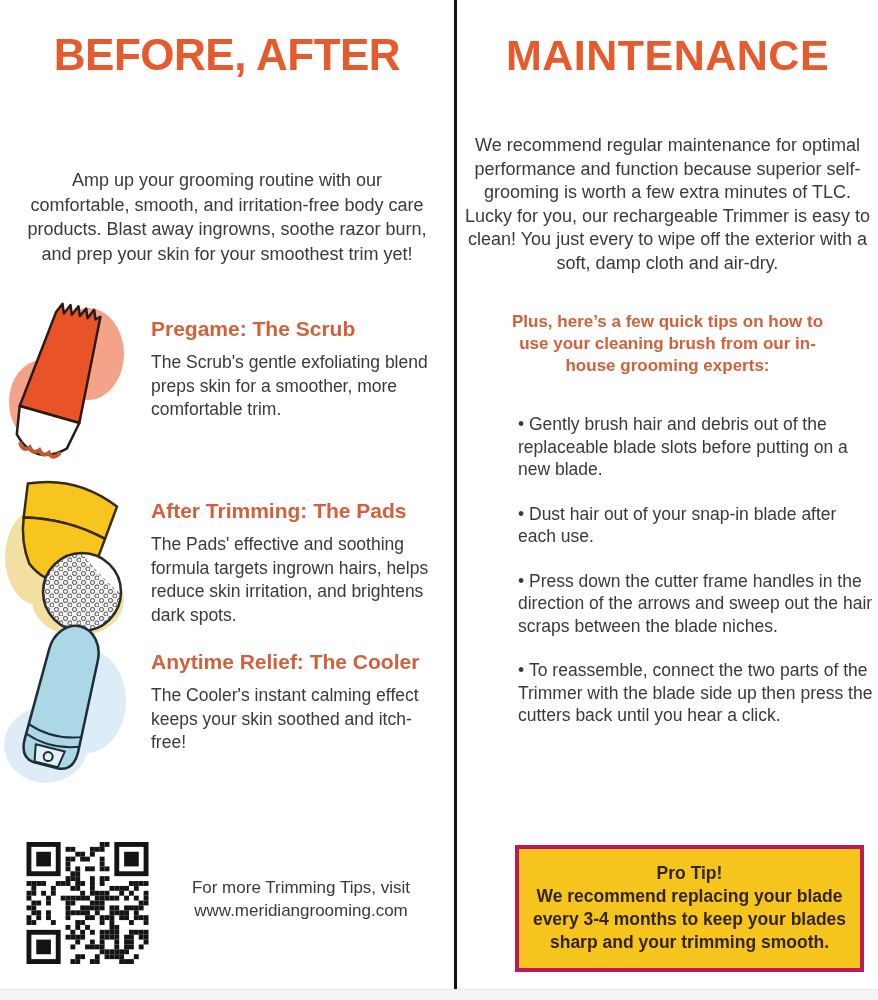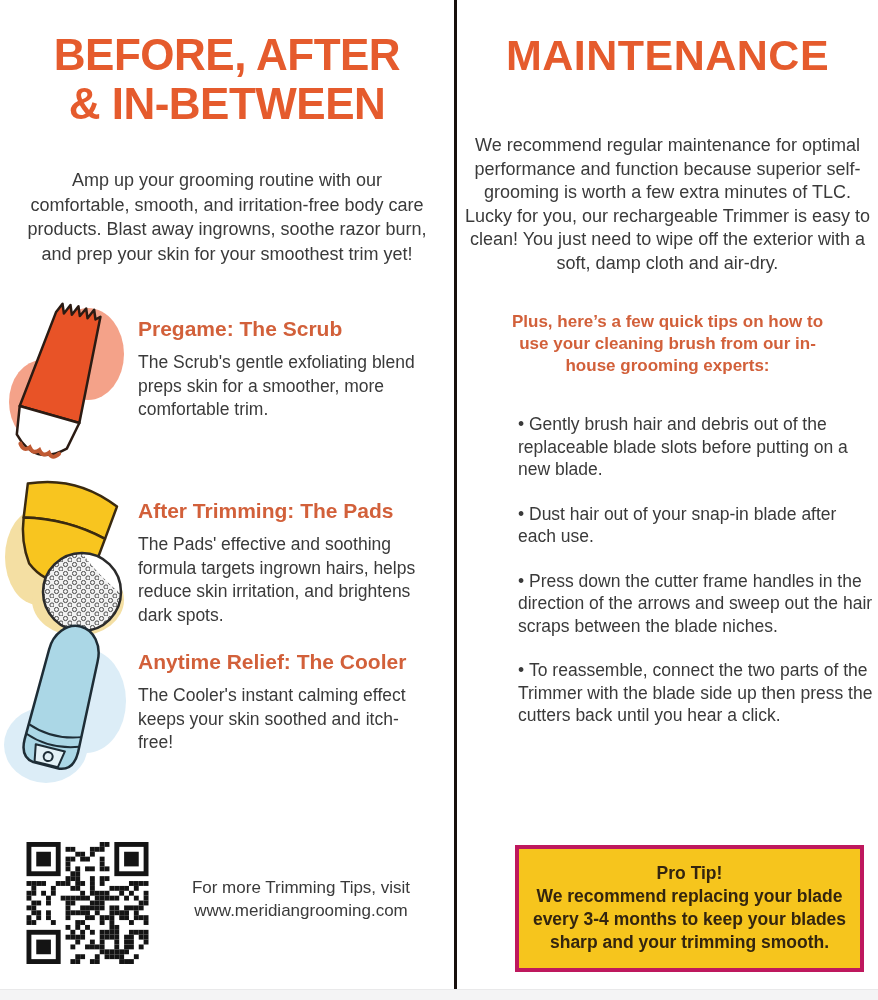--- a/index.html
+++ b/index.html
@@ -30,21 +30,21 @@
   }
   .left-intro{
     margin:0;position:absolute;top:168px;left:27px;width:400px;
     text-align:center;font-size:18px;line-height:24.5px;color:#3a3a3a;
   }
   .product{position:absolute;left:0;width:454px;display:flex;}
   .product.p1{top:290px;}
   .product.p2{top:472px;}
   .product.p3{top:623px;}
   .product .icon-box{width:132px;height:176px;flex:none;}
-  .product .txt{flex:1;padding:26px 10px 0 6px;}
+  .product .txt{flex:1;padding:26px 10px 0 6px;margin-left:13px;}
   .product h3{
     margin:0;font-size:21px;font-weight:700;color:#d2603a;line-height:26px;
   }
   .product p{
     margin:9px 0 0 0;font-size:17.5px;line-height:23.5px;color:#3a3a3a;width:292px;
   }
   .qr-row{position:absolute;left:0;top:842px;width:454px;display:flex;}
   .qr-svg{margin-left:25px;width:125px;height:122px;flex:none;}
   .qr-caption{
     margin:34px 0 0 16px;width:270px;text-align:center;
@@ -89,21 +89,20 @@
 </style>
 </head>
 <body>
 
 <div class="card">
 
   <div class="left-col">
 
     <h1 class="left-title">
       <span>BEFORE, AFTER</span><br>
-      <span>&amp; IN-BETWEEN</span>
     </h1>
 
     <p class="left-intro">Amp up your grooming routine with our comfortable, smooth, and irritation-free body care products. Blast away ingrowns, soothe razor burn, and prep your skin for your smoothest trim yet!</p>
 
     <div class="product p1">
       <div class="icon-box">
         <svg width="132" height="176" viewBox="0 0 132 176">
           <ellipse cx="88" cy="64" rx="36" ry="46" fill="#f4a289"></ellipse>
           <ellipse cx="42" cy="112" rx="33" ry="42" fill="#f4a289"></ellipse>
           <g transform="translate(60,88) rotate(16)">
@@ -397,21 +396,21 @@
       </div>
     </div>
   </div>
 
   <div class="divider"></div>
 
   <div class="right-col">
 
     <h2 class="right-title">MAINTENANCE</h2>
 
-    <p class="right-intro">We recommend regular maintenance for optimal performance and function because superior self-grooming is worth a few extra minutes of TLC. Lucky for you, our rechargeable Trimmer is easy to clean! You just need to wipe off the exterior with a soft, damp cloth and air-dry.</p>
+    <p class="right-intro">We recommend regular maintenance for optimal performance and function because superior self-grooming is worth a few extra minutes of TLC. Lucky for you, our rechargeable Trimmer is easy to clean! You just every to wipe off the exterior with a soft, damp cloth and air-dry.</p>
 
     <p class="tips-intro">Plus, here’s a few quick tips on how to use your cleaning brush from our in-house grooming experts:</p>
 
     <ul class="bullets">
       <li>Gently brush hair and debris out of the replaceable blade slots before putting on a new blade.</li>
       <li>Dust hair out of your snap-in blade after each use.</li>
       <li>Press down the cutter frame handles in the direction of the arrows and sweep out the hair scraps between the blade niches.</li>
       <li>To reassemble, connect the two parts of the Trimmer with the blade side up then press the cutters back until you hear a click.</li>
     </ul>
 

